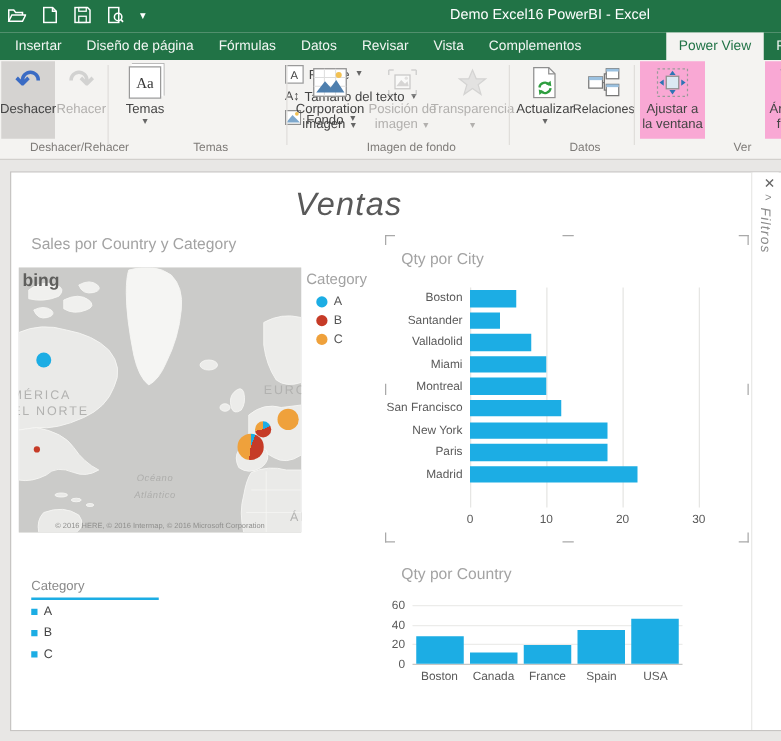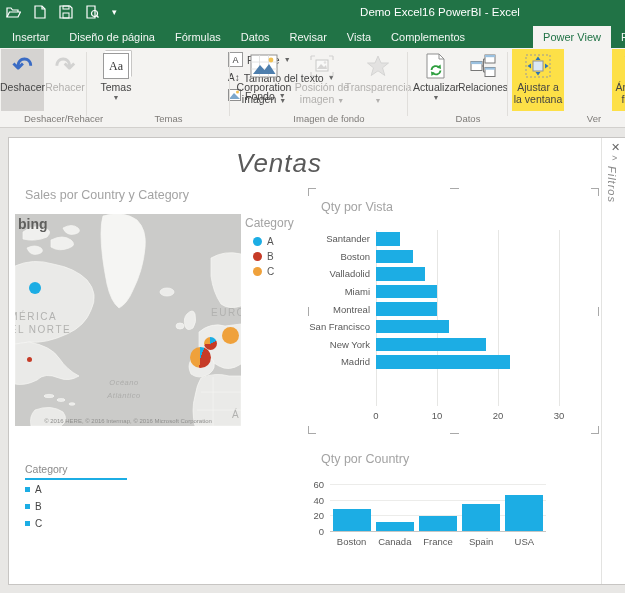--- a/index.html
+++ b/index.html
@@ -28,21 +28,21 @@
   .grp{position:absolute;top:0;height:78px;}
   .grp::after{content:"";position:absolute;right:0;top:4px;bottom:10px;width:1px;background:#e0dedb;}
   .grplabel{position:absolute;bottom:2px;left:0;right:4px;text-align:center;
             font-size:9.5px;color:#7e7b78;white-space:nowrap;padding-left:24px;}
   .bigbtn{position:absolute;top:1px;height:62px;display:flex;flex-direction:column;
           align-items:center;font-size:10.5px;color:#444;cursor:default;}
   .bigbtn .icon{height:30px;display:flex;align-items:center;justify-content:center;margin-top:2px;}
   .bigbtn .lbl{text-align:center;line-height:11.5px;margin-top:1px;}
   .bigbtn .arr{font-size:7px;color:#666;line-height:8px;}
   .bigbtn.hl{background:#d5d3d1;}
-  .bigbtn.toggled{background:#fde047;}
+  .bigbtn.toggled{background:#f9a8d4;}
   .bigbtn.disabled{color:#b2b0ae;}
   .bigbtn.disabled .icon{opacity:.5;filter:grayscale(1);}
   .bigbtn.disabled .arr{color:#b2b0ae;}
   .undo-glyph{font-size:24px;line-height:24px;color:#3a6bc4;font-weight:bold;}
   .redo-glyph{font-size:24px;line-height:24px;color:#b4b2b0;font-weight:bold;}
   .theme-smalls{position:absolute;left:141px;top:4px;display:flex;flex-direction:column;gap:3px;}
   .smallbtn{display:flex;align-items:center;gap:4px;font-size:10.5px;color:#444;height:15px;white-space:nowrap;}
   .smallbtn .arr{font-size:7px;color:#666;}
   .aicon{width:13px;height:13px;border:1px solid #9a9a9a;background:#fff;font-size:9px;
          color:#444;display:flex;align-items:center;justify-content:center;}
@@ -377,41 +377,41 @@
 
     <div class="citychart" id="citychart">
       <span class="selmark sm-tl"></span>
       <span class="selmark sm-tr"></span>
       <span class="selmark sm-bl"></span>
       <span class="selmark sm-br"></span>
       <span class="selmark sm-t"></span>
       <span class="selmark sm-b"></span>
       <span class="selmark sm-l"></span>
       <span class="selmark sm-r"></span>
-      <div class="visual-title">Qty por Vista</div>
+      <div class="visual-title">Qty por City</div>
       <div class="hbar" id="hbar">
         <div class="hbar-gridlayer" id="hbar-grid">
             <div class="hgrid" style="left: 0px;"></div>
             <div class="hgrid" style="left: 61px;"></div>
             <div class="hgrid" style="left: 122px;"></div>
             <div class="hgrid" style="left: 183px;"></div>
           </div>
       <div class="hbar-row">
+            <div class="hbar-lab">Boston</div>
+            <div class="hbar-track">
+              <div class="hbar-bar" style="width: 36.6px; background: rgb(28, 173, 228);"></div>
+            </div>
+          </div>
+          <div class="hbar-row">
             <div class="hbar-lab">Santander</div>
             <div class="hbar-track">
               <div class="hbar-bar" style="width: 24.4px; background: rgb(28, 173, 228);"></div>
             </div>
           </div>
           <div class="hbar-row">
-            <div class="hbar-lab">Boston</div>
-            <div class="hbar-track">
-              <div class="hbar-bar" style="width: 36.6px; background: rgb(28, 173, 228);"></div>
-            </div>
-          </div>
-          <div class="hbar-row">
             <div class="hbar-lab">Valladolid</div>
             <div class="hbar-track">
               <div class="hbar-bar" style="width: 48.8px; background: rgb(28, 173, 228);"></div>
             </div>
           </div>
           <div class="hbar-row">
             <div class="hbar-lab">Miami</div>
             <div class="hbar-track">
               <div class="hbar-bar" style="width: 61px; background: rgb(28, 173, 228);"></div>
             </div>
@@ -423,20 +423,26 @@
             </div>
           </div>
           <div class="hbar-row">
             <div class="hbar-lab">San Francisco</div>
             <div class="hbar-track">
               <div class="hbar-bar" style="width: 73.2px; background: rgb(28, 173, 228);"></div>
             </div>
           </div>
           <div class="hbar-row">
             <div class="hbar-lab">New York</div>
+            <div class="hbar-track">
+              <div class="hbar-bar" style="width: 109.8px; background: rgb(28, 173, 228);"></div>
+            </div>
+          </div>
+          <div class="hbar-row">
+            <div class="hbar-lab">Paris</div>
             <div class="hbar-track">
               <div class="hbar-bar" style="width: 109.8px; background: rgb(28, 173, 228);"></div>
             </div>
           </div>
           <div class="hbar-row">
             <div class="hbar-lab">Madrid</div>
             <div class="hbar-track">
               <div class="hbar-bar" style="width: 134.2px; background: rgb(28, 173, 228);"></div>
             </div>
           </div>

